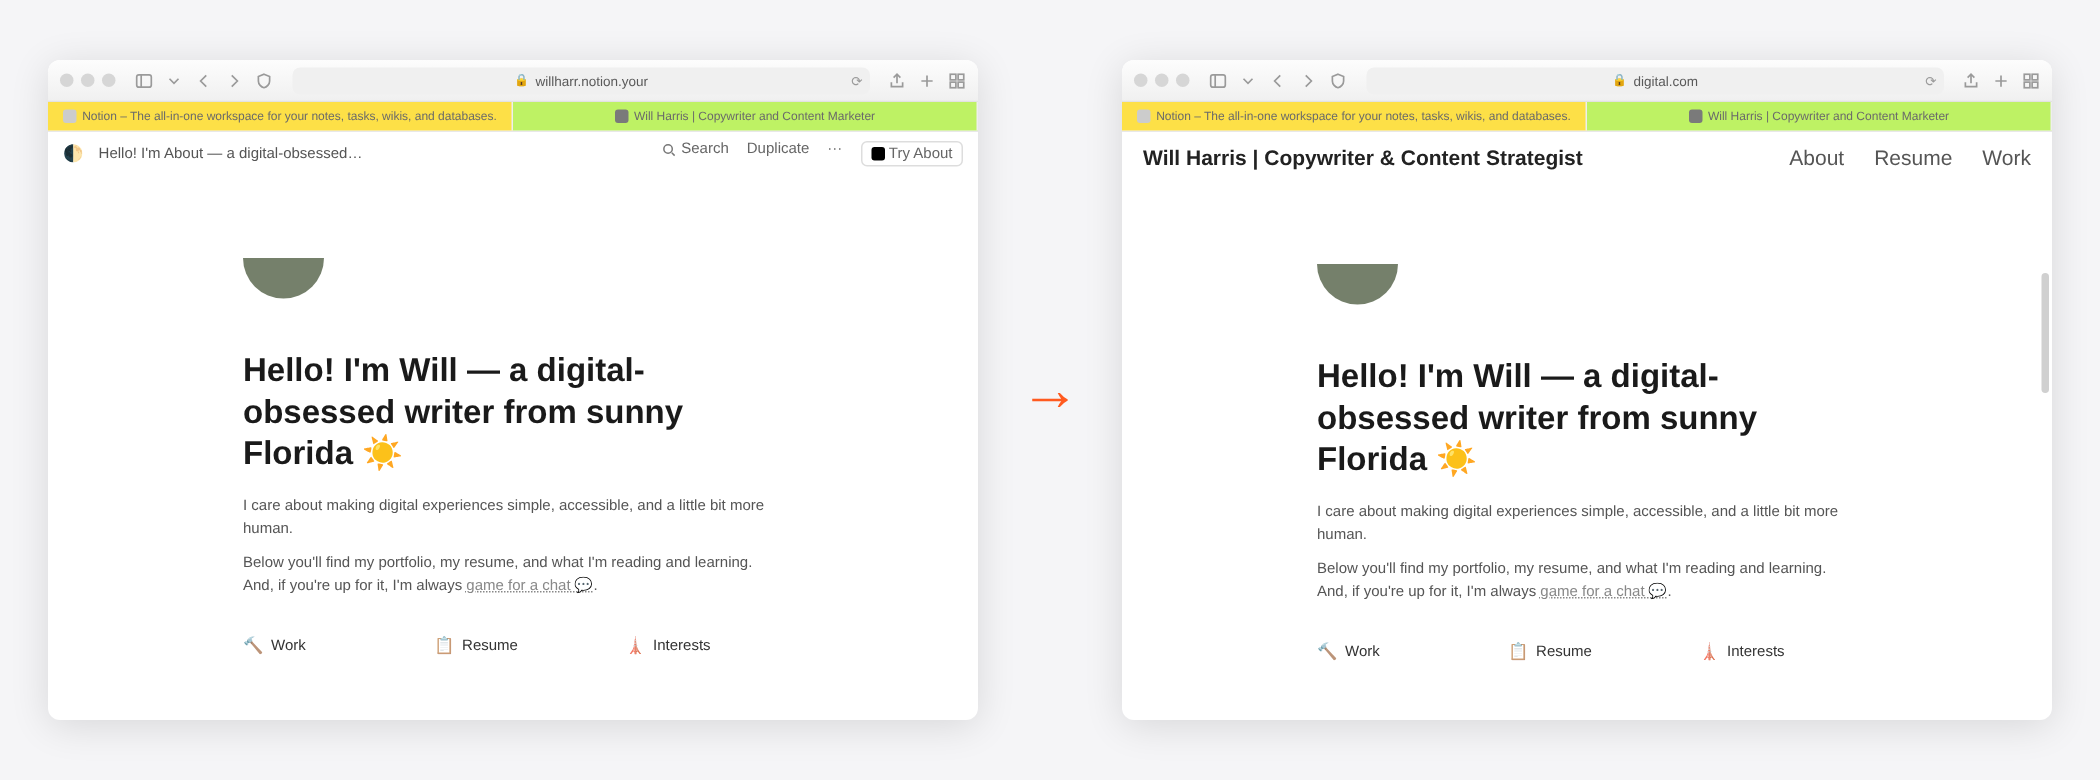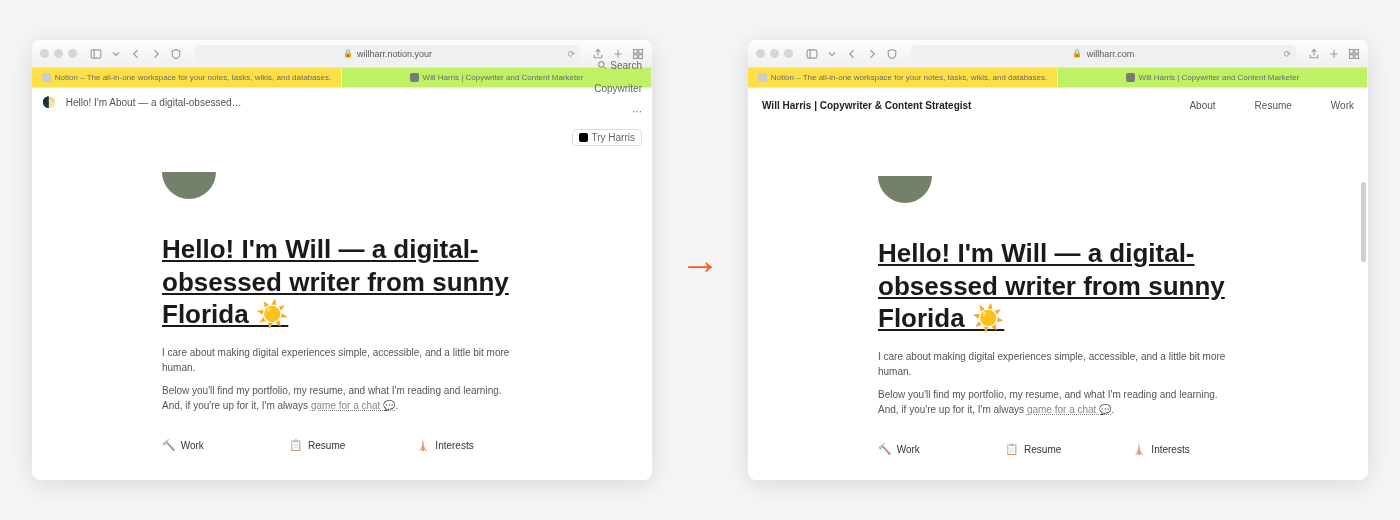--- a/index.html
+++ b/index.html
@@ -95,61 +95,60 @@
     height:30px;
     display:flex;
     align-items:center;
     padding:0 10px;
     font-size:10px;
     color:#555;
     gap:10px;
     border-bottom:1px solid transparent;
   }
   .notion-topbar .favicon-emoji { font-size:11px; }
-  .notion-topbar .right { margin-left:auto; display:flex; align-items:flex-end; gap:12px; color:#666;flex-direction:column; }
+  .notion-topbar .right { margin-left:auto; display:flex; align-items:flex-start; gap:12px; color:#666; }
   .notion-topbar .right .item { display:flex; align-items:center; gap:3px; cursor:pointer; }
   .notion-topbar .try {
     border:1px solid #ddd; border-radius:4px; padding:2px 6px; display:flex; align-items:center; gap:3px;
   }
   
   .site-nav {
     height:34px;
     display:flex;
     align-items:center;
     padding:0 14px;
-    font-size:10px;
+    font-size:14px;
     color:#222;
   }
   .site-nav .brand { font-weight:600; }
-  .site-nav .links { margin-left:auto; display:flex; gap:39px; color:#555; }
+  .site-nav .links { margin-left:auto; display:flex; gap:20px; color:#555; }
   .site-nav .links span { cursor:pointer; }
   
   .content {
     flex:1 1 auto;
     overflow:hidden;
     position:relative;
   }
   .inner {
     width: 360px;
     margin: 0 auto;
     padding-top: 54px;
   }
   .half-circle {
     width:54px; height:27px;
     background:#75806b;
     border-radius:0 0 27px 27px;
     margin-bottom:34px;
   }
   .headline {
-    font-size:26px;
+    font-size:22px;
     font-weight:700;
     color:#1a1a1a;
     line-height:1.25;
     margin-bottom:14px;
-    text-decoration:underline;
   }
   .para {
     font-size:10px;
     color:#555;
     line-height:1.5;
     margin-bottom:8px;
   }
   .para .link { color:#888; text-decoration:underline dotted; cursor:pointer; }
   .card-row {
     display:flex;
@@ -255,25 +254,25 @@
       <span class="favicon-emoji">🌓</span>
       <span>Hello! I'm About — a digital-obsessed…</span>
       <div class="right">
         <span class="item">
           <svg width="10" height="10" viewBox="0 0 16 16" style="stroke:#777;fill:none;stroke-width:1.6">
               <circle cx="7" cy="7" r="4.5"></circle>
               <line x1="11" y1="11" x2="14" y2="14"></line>
             </svg>
           <span>Search</span>
         </span>
-        <span class="item">Copywriter</span>
+        <span class="item">Duplicate</span>
         <span class="item">···</span>
         <span class="try">
           <span style="width:9px;height:9px;background:#000;border-radius:2px;display:inline-block"></span>
-          <span>Try Harris</span>
+          <span>Try About</span>
         </span>
       </div>
     </div>
 
     <div class="content">
       <div class="inner">
         <div class="half-circle"></div>
         <h1 class="headline">Hello! I'm Will — a digital-obsessed writer from sunny Florida ☀️</h1>
         <p class="para">I care about making digital experiences simple, accessible, and a little bit more human.</p>
         <p class="para">
@@ -327,21 +326,21 @@
             <polyline points="6,3 11,8 6,13"></polyline>
           </svg>
         </div>
       <div class="tb-icon" style="margin-left:auto">
           <svg viewBox="0 0 16 16">
             <path d="M8 2 L13 4 V8 C13 11 10.5 13.5 8 14 C5.5 13.5 3 11 3 8 V4 Z"></path>
           </svg>
         </div>
       <div class="urlbar">
         <span class="lock">🔒</span>
-        <span>willharr.com</span>
+        <span>digital.com</span>
         <span class="reload">⟳</span>
       </div>
       <div class="tb-right">
         <div class="tb-icon">
             <svg viewBox="0 0 16 16">
               <path d="M8 10 V2 M5 5 L8 2 L11 5 M3 9 v4 h10 v-4"></path>
             </svg>
           </div>
         <div class="tb-icon">
             <svg viewBox="0 0 16 16">

